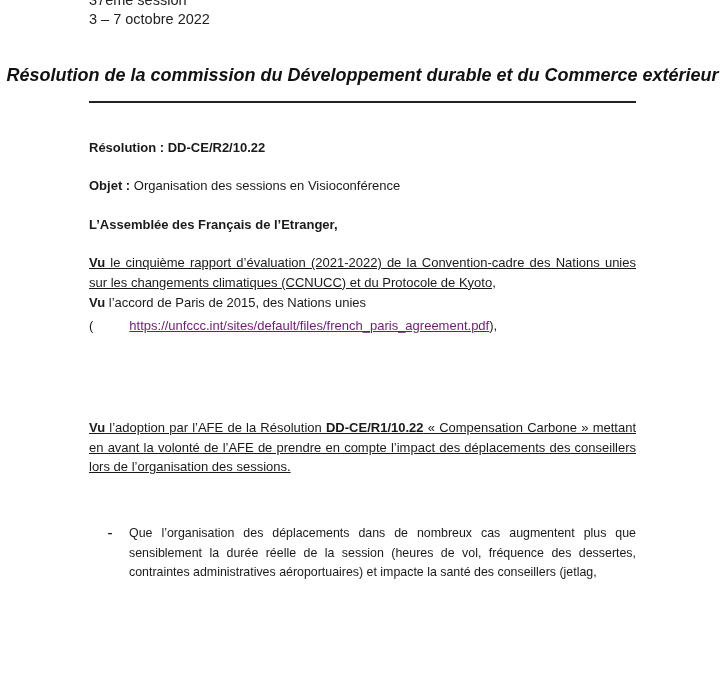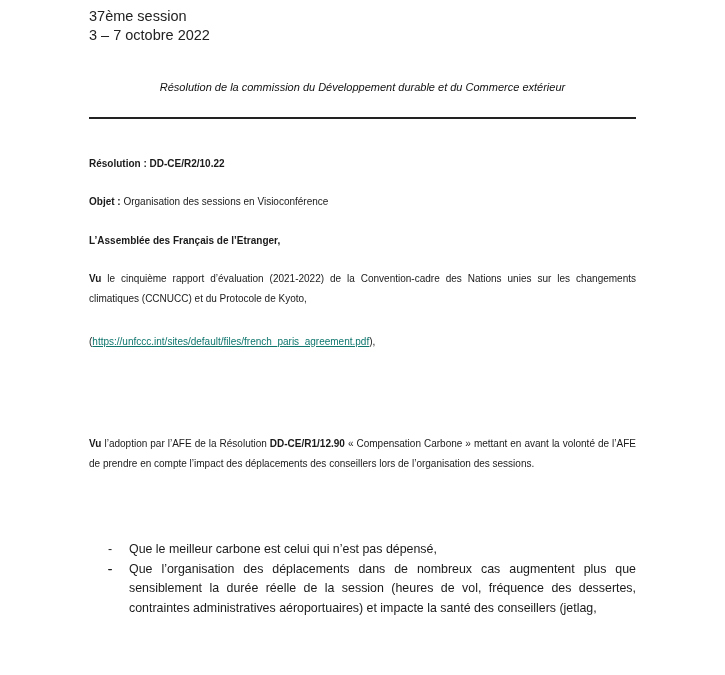--- a/index.html
+++ b/index.html
@@ -1,27 +1,27 @@
 <!DOCTYPE html>
 <html><head>
 <meta charset="utf-8">
 <style>
   html, body { margin: 0; padding: 0; background: #ffffff; }
   body { width: 725px; height: 675px; overflow: hidden; position: relative; color: #111; }
-  .page { position: absolute; left: 0; top: 16px; width: 725px; height: 563px; }
+  .page { position: absolute; left: 0; top: 0; width: 725px; height: 563px; }
   .hdr { position: absolute; left: 89px; font-family: "Liberation Sans", sans-serif; font-size: 14.5px; color: #222; }
   .hdr1 { top: -8px; }
   .hdr2 { top: 11px; }
   .title { position: absolute; left: 0; width: 725px; top: 65px; text-align: center;
-           font-family: "Liberation Sans", sans-serif; font-size: 11px; font-weight: normal; font-style: italic; color: #111; }
+           font-family: "Liberation Sans", sans-serif; font-size: 18px; font-weight: bold; font-style: italic; color: #111; }
   .rule { position: absolute; left: 89px; width: 547px; top: 101px; height: 2px; background: #222; }
-  .txt { position: absolute; left: 89px; width: 547px; font-family: "Liberation Sans", sans-serif; font-size: 10px; line-height: 19.5px; color: #1a1a1a; }
-  .just { text-align: justify; text-align-last: left; }
+  .txt { position: absolute; left: 89px; width: 547px; font-family: "Liberation Sans", sans-serif; font-size: 13px; line-height: 19.5px; color: #1a1a1a; }
+  .just { text-align: justify; text-align-last: left; text-decoration: underline; }
   b { font-weight: bold; }
-  a.link { color: #0f766e; text-decoration: underline; }
+  a.link { color: #701a75; text-decoration: underline; margin-left: 36px; }
   .list { position: absolute; left: 89px; width: 547px; font-family: "Liberation Sans", sans-serif; font-size: 12.4px; line-height: 19.5px; color: #1a1a1a; }
   .li { position: relative; padding-left: 40px; text-align: justify; text-align-last: left; }
   .dash { position: absolute; left: 19px; top: 0; }
 </style>
 </head>
 <body>
 
 <div class="page">
 
   <div class="hdr hdr1">37ème session</div>
@@ -39,34 +39,36 @@
   </div>
 
   <div class="txt" style="top:176px;">
     <b>Objet :</b><span> Organisation des sessions en Visioconférence</span>
   </div>
 
   <div class="txt just" style="top:253px;">
     <b>Vu</b><span> le cinquième rapport d’évaluation (2021-2022) de la Convention-cadre des Nations unies sur les changements climatiques (CCNUCC) et du Protocole de Kyoto,</span>
   </div>
 
+  <div class="txt" style="top:293px;">
+    <b>Vu</b><span> l’accord de Paris de 2015, des Nations unies</span>
+  </div>
   <div class="txt" style="top:316px;">
     <span> (</span><a class="link">https://unfccc.int/sites/default/files/french_paris_agreement.pdf</a><span>),</span>
   </div>
 
 
   <div class="txt just" style="top:418px;">
-    <b>Vu</b><span> l’adoption par l’AFE de la Résolution </span><b>DD-CE/R1/12.90</b><span> « Compensation Carbone » mettant en avant la volonté de l’AFE de prendre en compte l’impact des déplacements des conseillers lors de l’organisation des sessions.</span>
+    <b>Vu</b><span> l’adoption par l’AFE de la Résolution </span><b>DD-CE/R1/10.22</b><span> « Compensation Carbone » mettant en avant la volonté de l’AFE de prendre en compte l’impact des déplacements des conseillers lors de l’organisation des sessions.</span>
   </div>
 
 
   <div class="list" style="top:524px;">
     <div class="li">
       <span class="dash">-</span>
-      <span>Que le meilleur carbone est celui qui n’est pas dépensé,</span>
     </div>
     <div class="li">
       <span class="dash">-</span>
     </div>
     <div class="li">
       <span class="dash">-</span>
     </div>
     <div class="li">
       <span class="dash">-</span>
       <span>Que l’organisation des déplacements dans de nombreux cas augmentent plus que sensiblement la durée réelle de la session (heures de vol, fréquence des dessertes, contraintes administratives aéroportuaires) et impacte la santé des conseillers (jetlag,</span>

